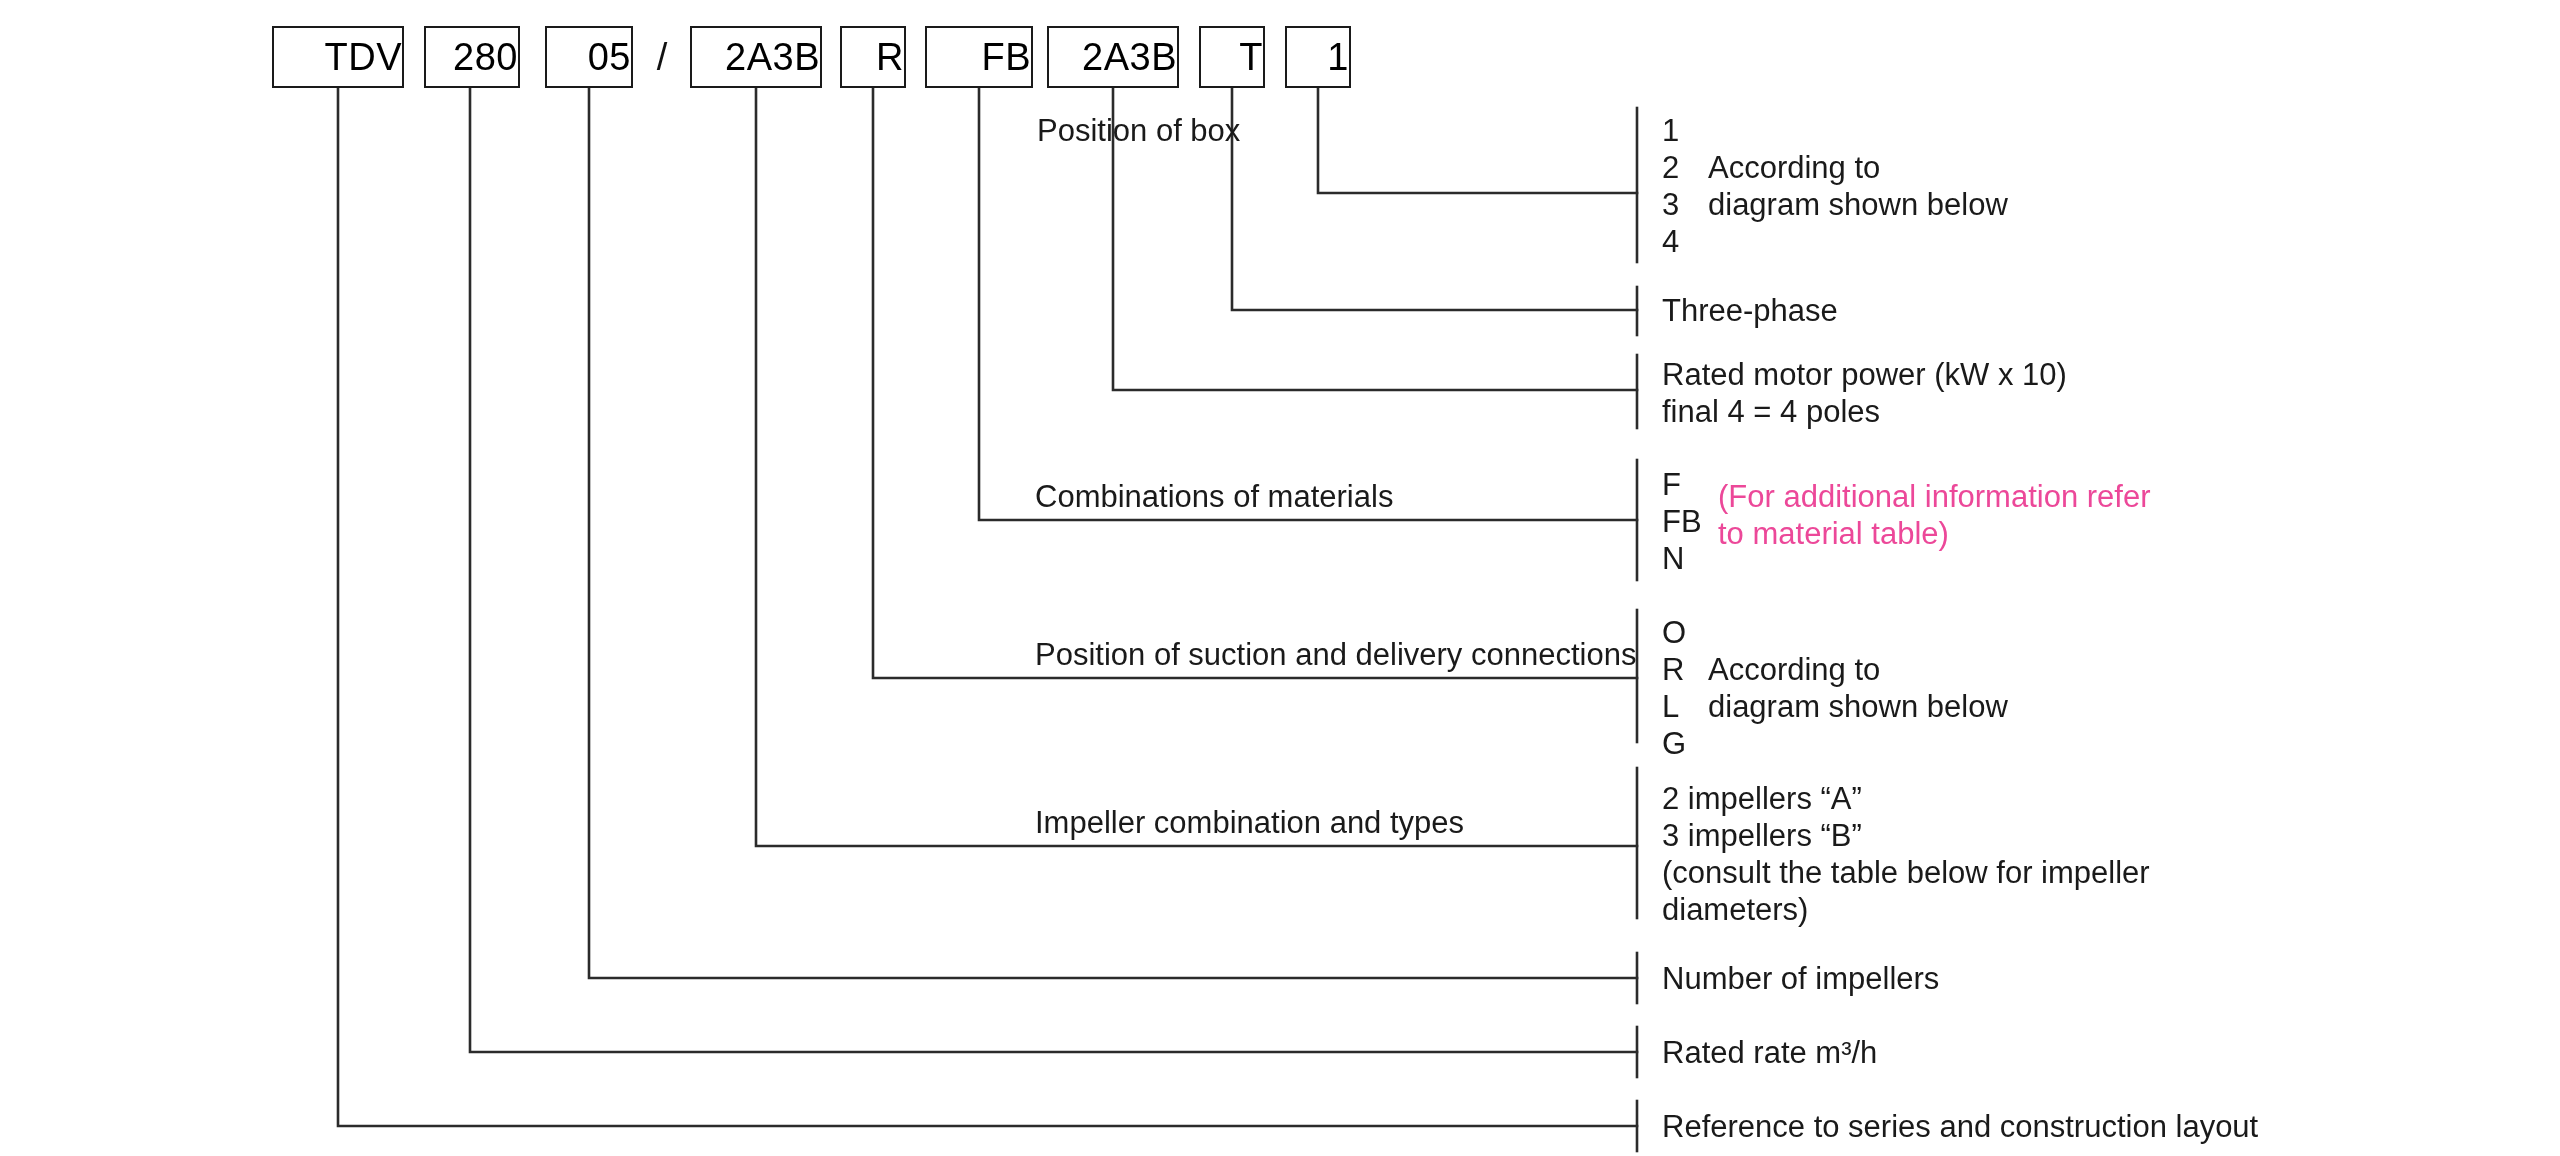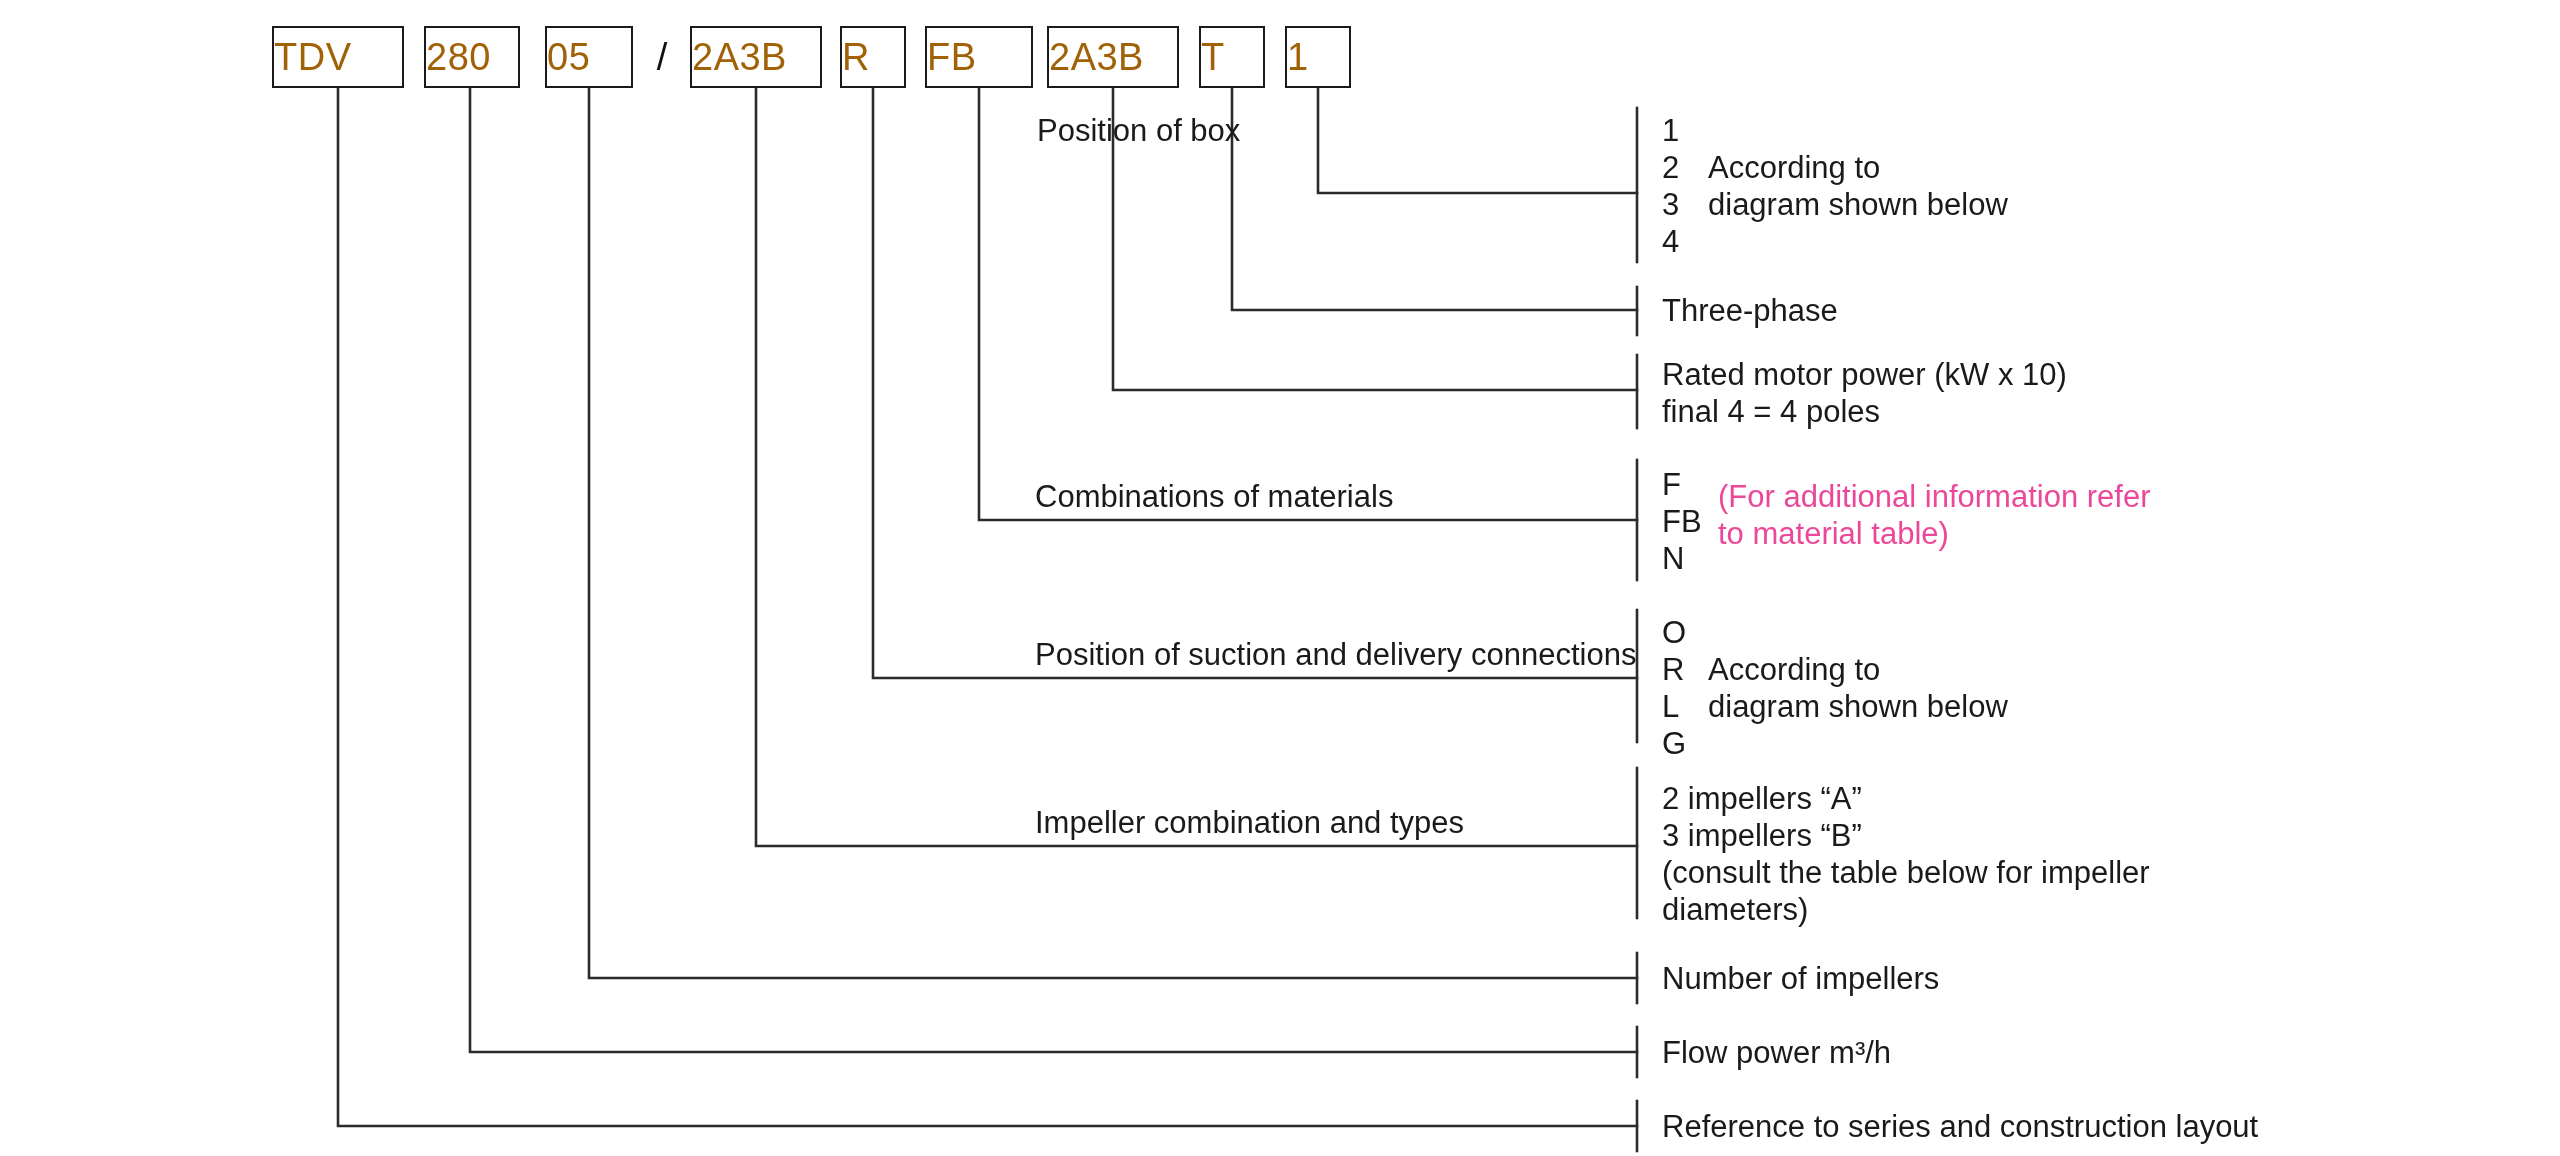--- a/index.html
+++ b/index.html
@@ -25,25 +25,25 @@
     width: 2560px;
     height: 1156px;
   }
   .code-box {
     position: absolute;
     box-sizing: border-box;
     border: 2px solid #1a1a1a;
     background: #ffffff;
     display: flex;
     align-items: center;
-    justify-content: flex-start;
+    justify-content: flex-end;
     font-size: 38px;
     letter-spacing: 0.5px;
     line-height: 1;
-    color: #a16207;
+    color: #000000;
   }
   .slash {
     position: absolute;
     font-size: 38px;
     line-height: 1;
     color: #111111;
     display: flex;
     align-items: center;
     justify-content: center;
   }
@@ -250,20 +250,20 @@
     <div>3 impellers “B”</div>
     <div>(consult the table below for impeller</div>
     <div>diameters)</div>
   </div>
 
   <div class="desc" style="left:1662px; top:960px;">
     <div>Number of impellers</div>
   </div>
 
   <div class="desc" style="left:1662px; top:1034px;">
-    <div>Flow power m³/h</div>
+    <div>Rated rate m³/h</div>
   </div>
 
   <div class="desc" style="left:1662px; top:1108px;">
     <div>Reference to series and construction layout</div>
   </div>
 
 </div>
 
 </body></html>

